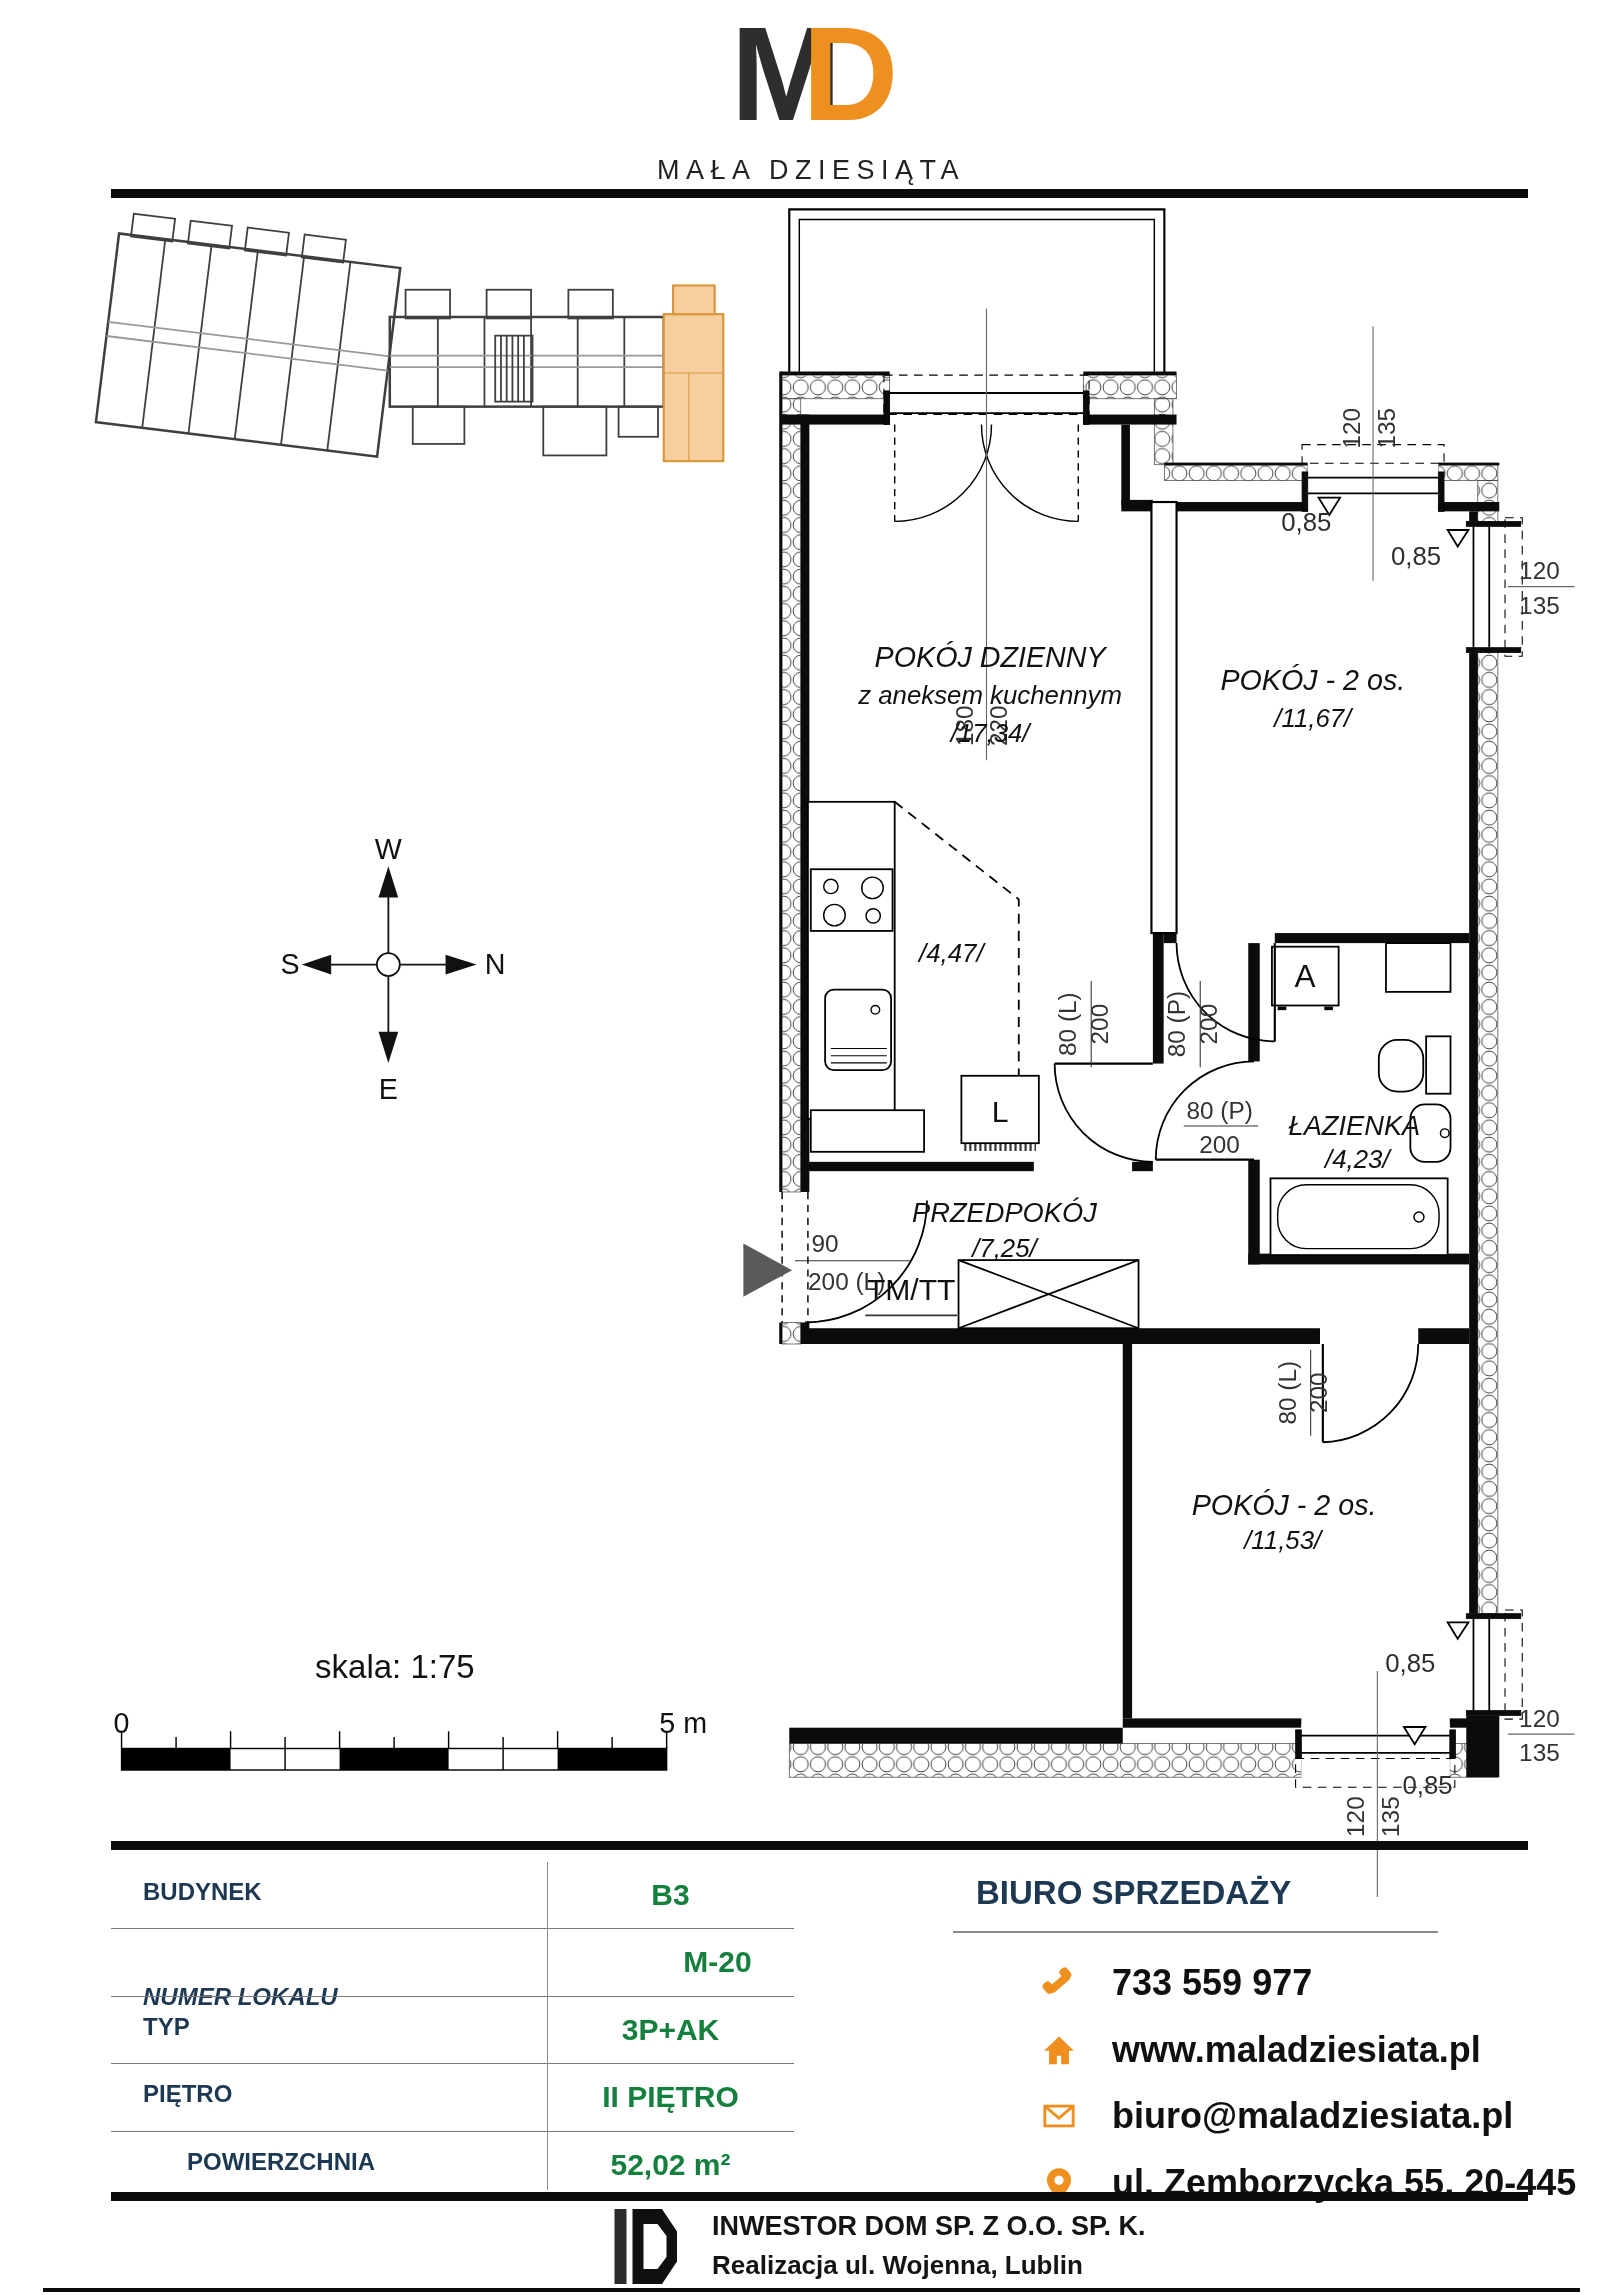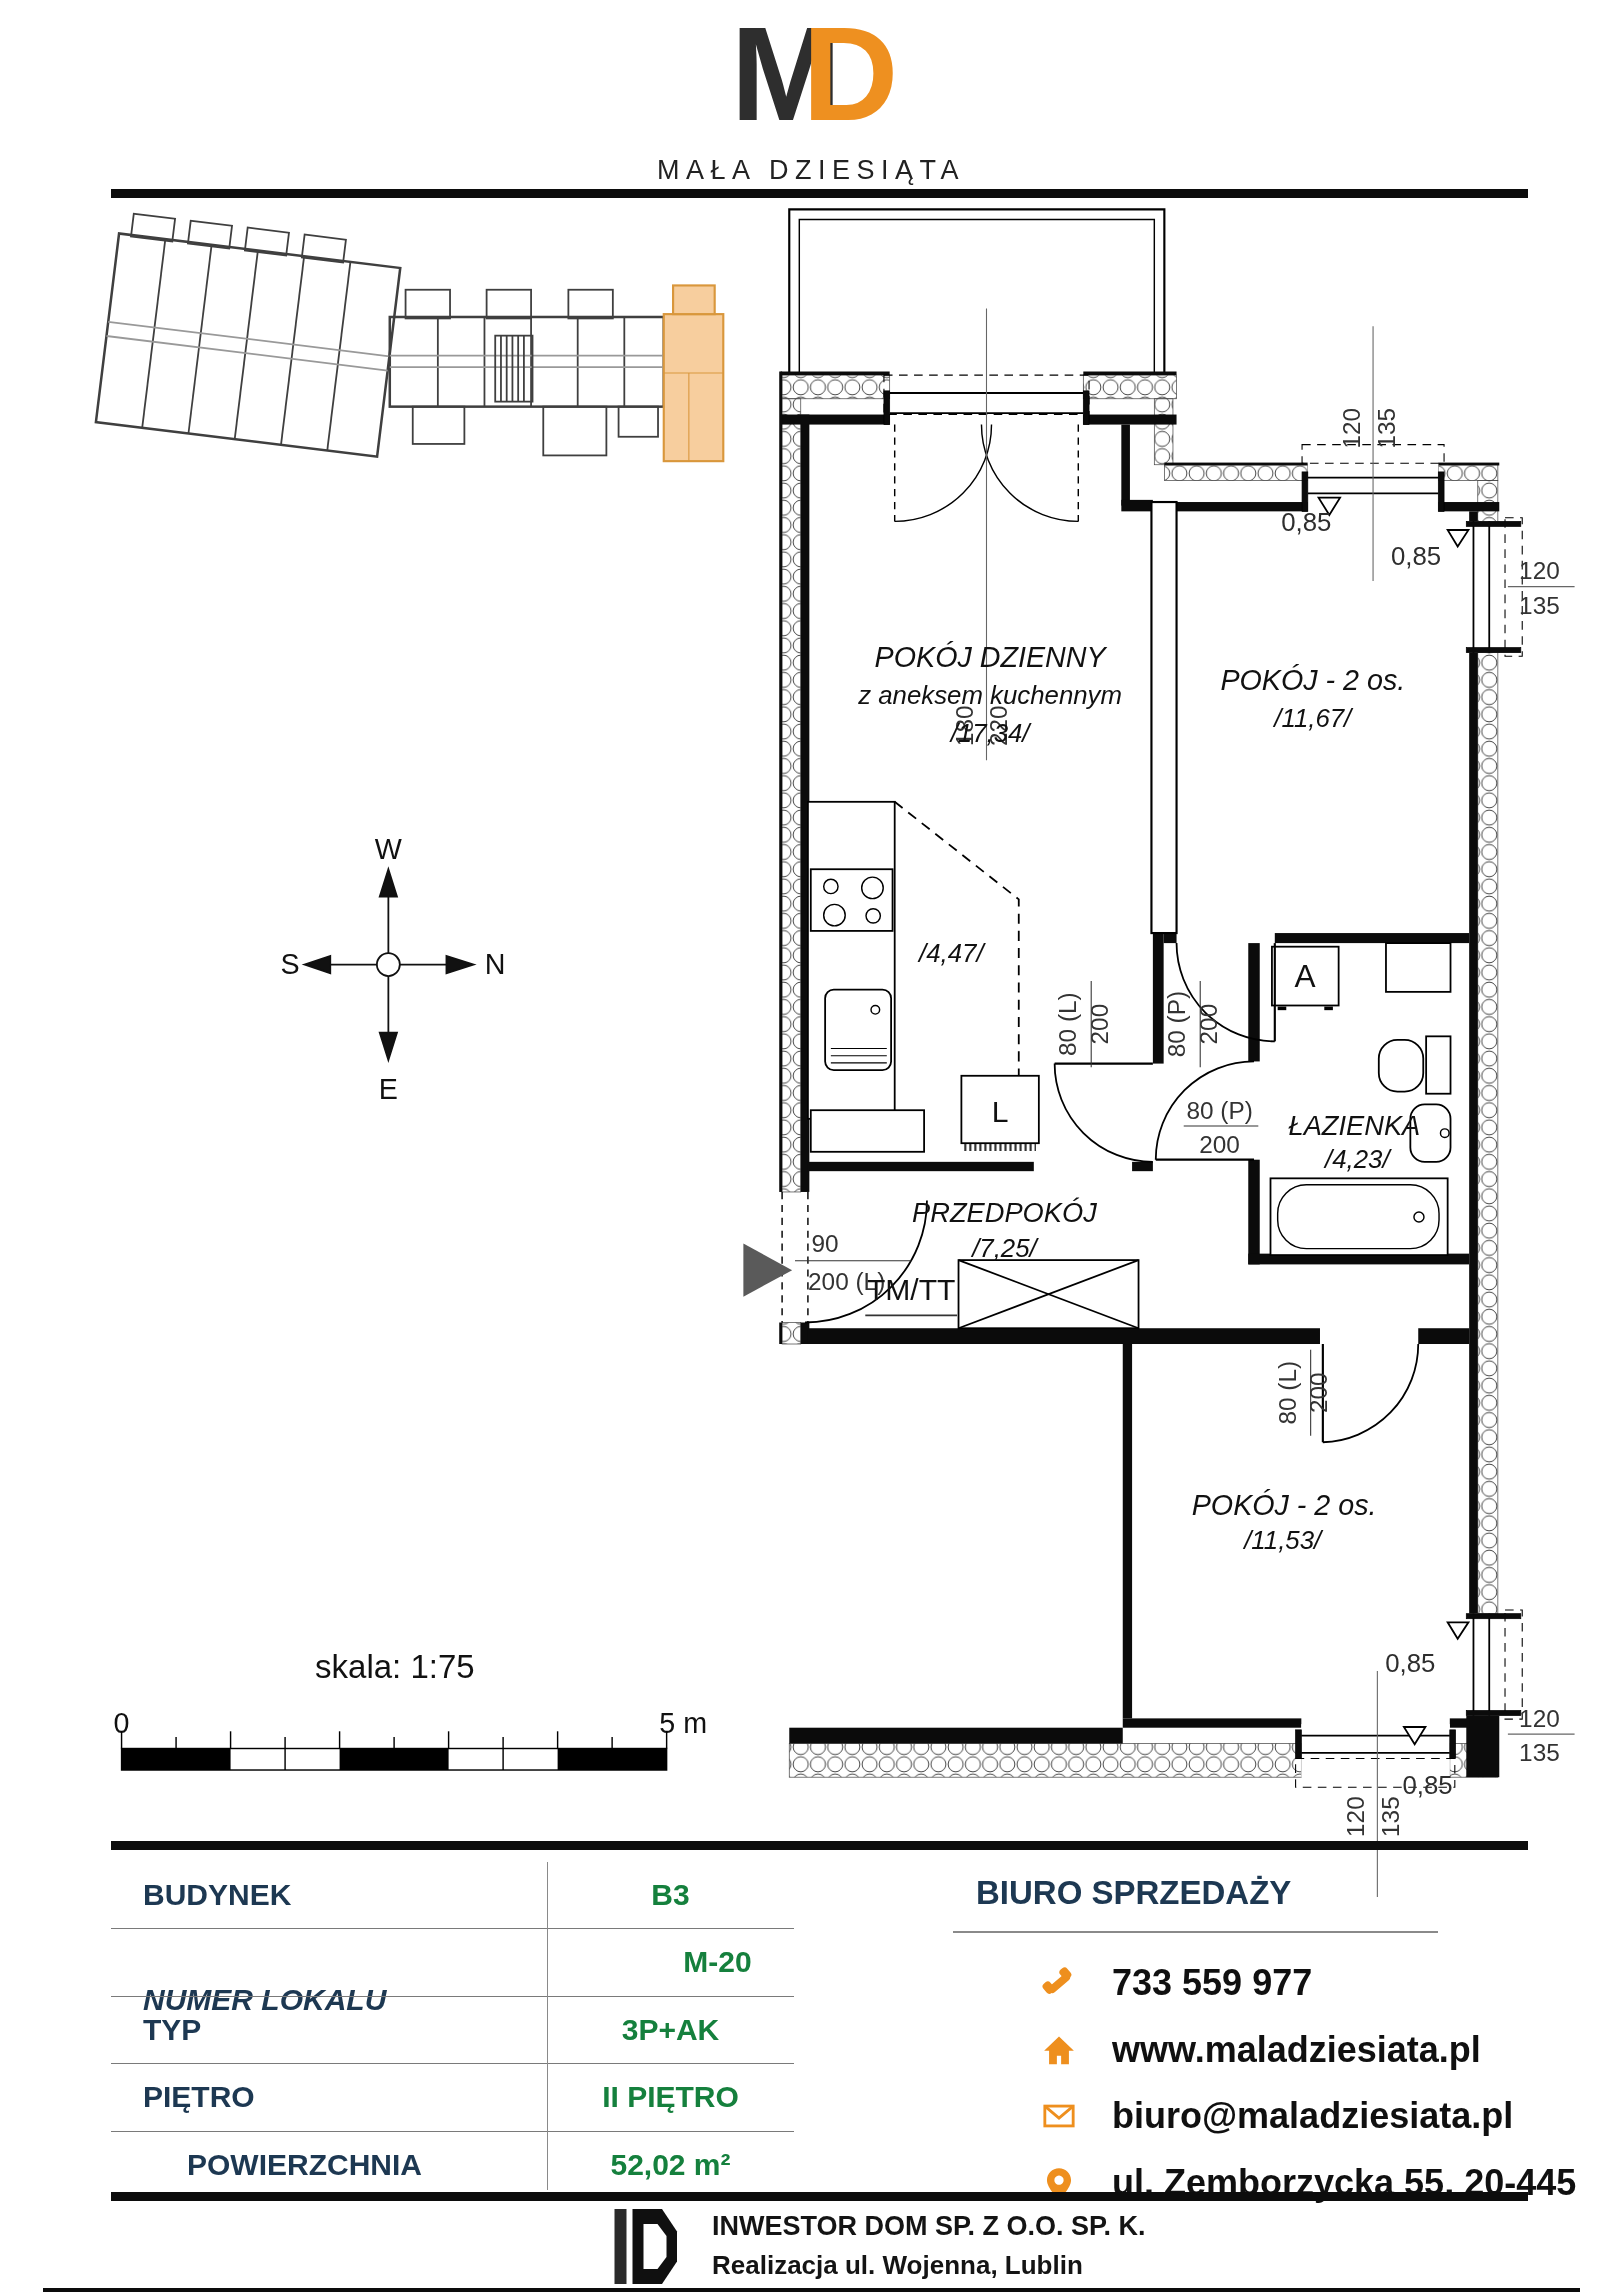--- a/index.html
+++ b/index.html
@@ -6,21 +6,21 @@
   .page{position:relative;width:1623px;height:2295px;background:#fff;overflow:hidden;
         font-family:"Liberation Sans", sans-serif;color:#111;}
   
   .logo-wrap{position:absolute;left:811px;top:13px;transform:translateX(-50%);text-align:center;}
   .logo-mono{font-weight:800;font-size:133px;line-height:122px;letter-spacing:-7.2px;}
   .logo-mono .m{color:#2e2e2e;}
   .logo-mono .d{color:#ee9020;margin-left:-32px;}
   .logo-sub{margin-top:20px;font-size:27px;letter-spacing:6.5px;color:#222;font-weight:400;}
   .rule{position:absolute;background:#0c0c0c;}
   
-  .tbl-label{position:absolute;left:143px;font-size:30px;font-weight:bold;color:#1d3852;}
+  .tbl-label{position:absolute;left:143px;font-size:24px;font-weight:bold;color:#1d3852;}
   .tbl-value{position:absolute;left:547px;width:247px;text-align:center;font-size:30px;font-weight:bold;color:#15803d;}
   .tbl-sep{position:absolute;left:111px;width:683px;height:1.4px;background:#7a7a7a;}
   .tbl-vline{position:absolute;left:547px;top:1862px;width:1.4px;height:328px;background:#8a8a8a;}
   .sales-title{position:absolute;left:976px;font-size:33px;font-weight:bold;color:#1d3852;}
   .sales-rule{position:absolute;left:953px;width:485px;height:2.2px;background:#8a8a8a;}
   .contact-row{position:absolute;left:1042px;display:flex;align-items:center;gap:36px;}
   .contact-row svg{display:block;}
   .contact-text{font-size:36px;font-weight:bold;color:#101010;white-space:nowrap;}
   
   .footer-logo{position:absolute;left:611px;top:2209px;}

